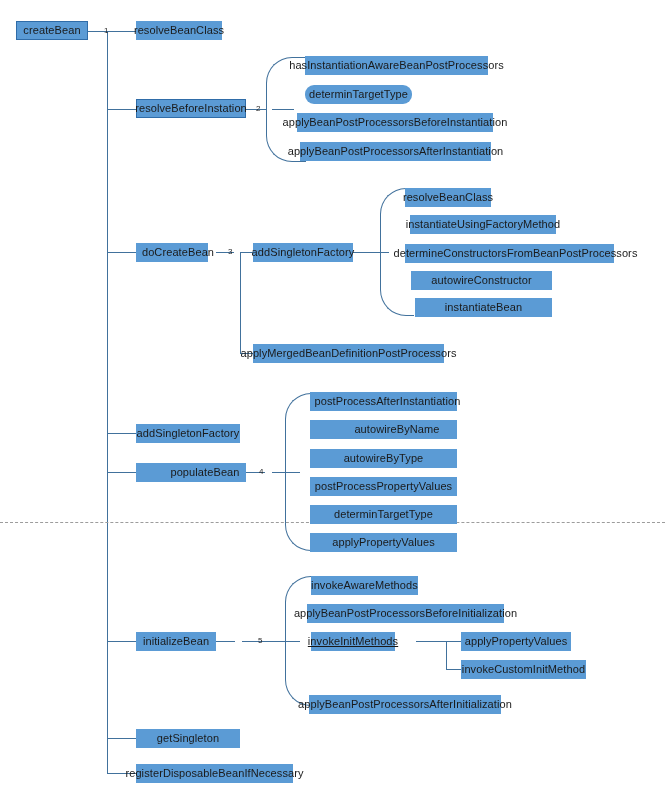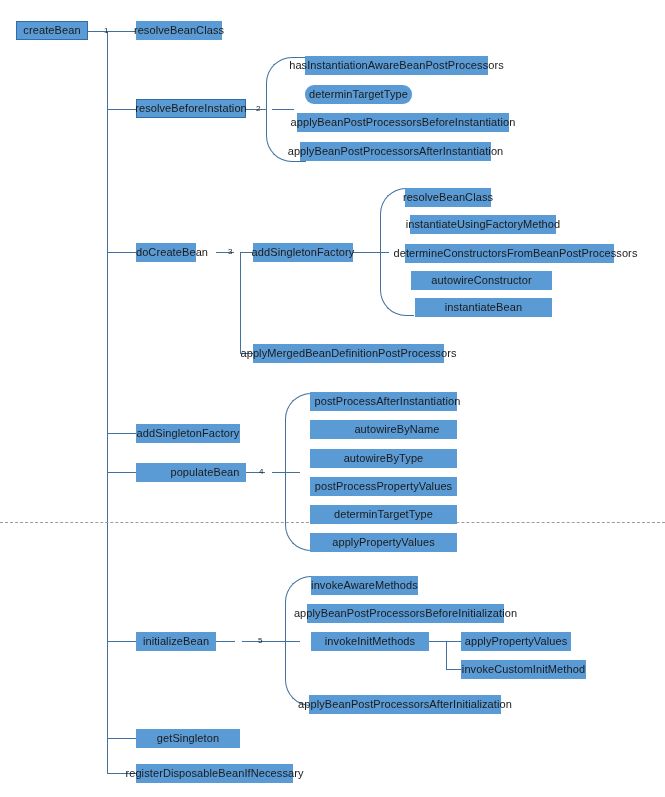--- a/index.html
+++ b/index.html
@@ -133,24 +133,24 @@
   <div class="step-num" style="left:259px; top:468px;">4</div>
   <div class="step-num" style="left:258px; top:637px;">5</div>
 
   <div class="node selected" style="left:16px; top:21px; width:72px;">createBean</div>
 
   <div class="node" style="left:136px; top:21px; width:86px;">resolveBeanClass</div>
   <div class="node selected" style="left:136px; top:99px; width:110px;">resolveBeforeInstation</div>
 
   <div class="node" style="left:305px; top:56px; width:183px;">hasInstantiationAwareBeanPostProcessors</div>
   <div class="node" style="left:305px; top:85px; width:107px;border-radius:9px;">determinTargetType</div>
-  <div class="node" style="left:297px; top:113px; width:212px;">applyBeanPostProcessorsBeforeInstantiation</div>
+  <div class="node" style="left:297px; top:113px; width:196px;">applyBeanPostProcessorsBeforeInstantiation</div>
   <div class="node" style="left:300px; top:142px; width:191px;">applyBeanPostProcessorsAfterInstantiation</div>
 
-  <div class="node" style="left:136px; top:243px; width:60px;padding-left:12px;">doCreateBean</div>
+  <div class="node" style="left:136px; top:243px; width:72px;padding-left:12px;">doCreateBean</div>
   <div class="node" style="left:253px; top:243px; width:100px;">addSingletonFactory</div>
 
   <div class="node" style="left:405px; top:188px; width:86px;">resolveBeanClass</div>
   <div class="node" style="left:410px; top:215px; width:146px;">instantiateUsingFactoryMethod</div>
   <div class="node" style="left:405px; top:244px; width:209px;padding-left:12px;">determineConstructorsFromBeanPostProcessors</div>
   <div class="node" style="left:411px; top:271px; width:141px;">autowireConstructor</div>
   <div class="node" style="left:415px; top:298px; width:137px;">instantiateBean</div>
 
   <div class="node" style="left:253px; top:344px; width:191px;">applyMergedBeanDefinitionPostProcessors</div>
 
@@ -161,21 +161,21 @@
   <div class="node" style="left:310px; top:420px; width:147px;padding-left:27px;">autowireByName</div>
   <div class="node" style="left:310px; top:449px; width:147px;">autowireByType</div>
   <div class="node" style="left:310px; top:477px; width:147px;">postProcessPropertyValues</div>
   <div class="node" style="left:310px; top:505px; width:147px;">determinTargetType</div>
   <div class="node" style="left:310px; top:533px; width:147px;">applyPropertyValues</div>
 
   <div class="node" style="left:136px; top:632px; width:80px;">initializeBean</div>
 
   <div class="node" style="left:311px; top:576px; width:107px;">invokeAwareMethods</div>
   <div class="node" style="left:307px; top:604px; width:197px;">applyBeanPostProcessorsBeforeInitialization</div>
-  <div class="node" style="left:311px; top:632px; width:118px;">invokeInitMethods</div>
+  <div class="node" style="left:311px; top:632px; width:84px;text-decoration:underline;">invokeInitMethods</div>
   <div class="node" style="left:461px; top:632px; width:110px;">applyPropertyValues</div>
   <div class="node" style="left:461px; top:660px; width:125px;">invokeCustomInitMethod</div>
   <div class="node" style="left:309px; top:695px; width:192px;">applyBeanPostProcessorsAfterInitialization</div>
 
   <div class="node" style="left:136px; top:729px; width:104px;">getSingleton</div>
   <div class="node" style="left:136px; top:764px; width:157px;">registerDisposableBeanIfNecessary</div>
 
 </div>
 
 </body></html>

